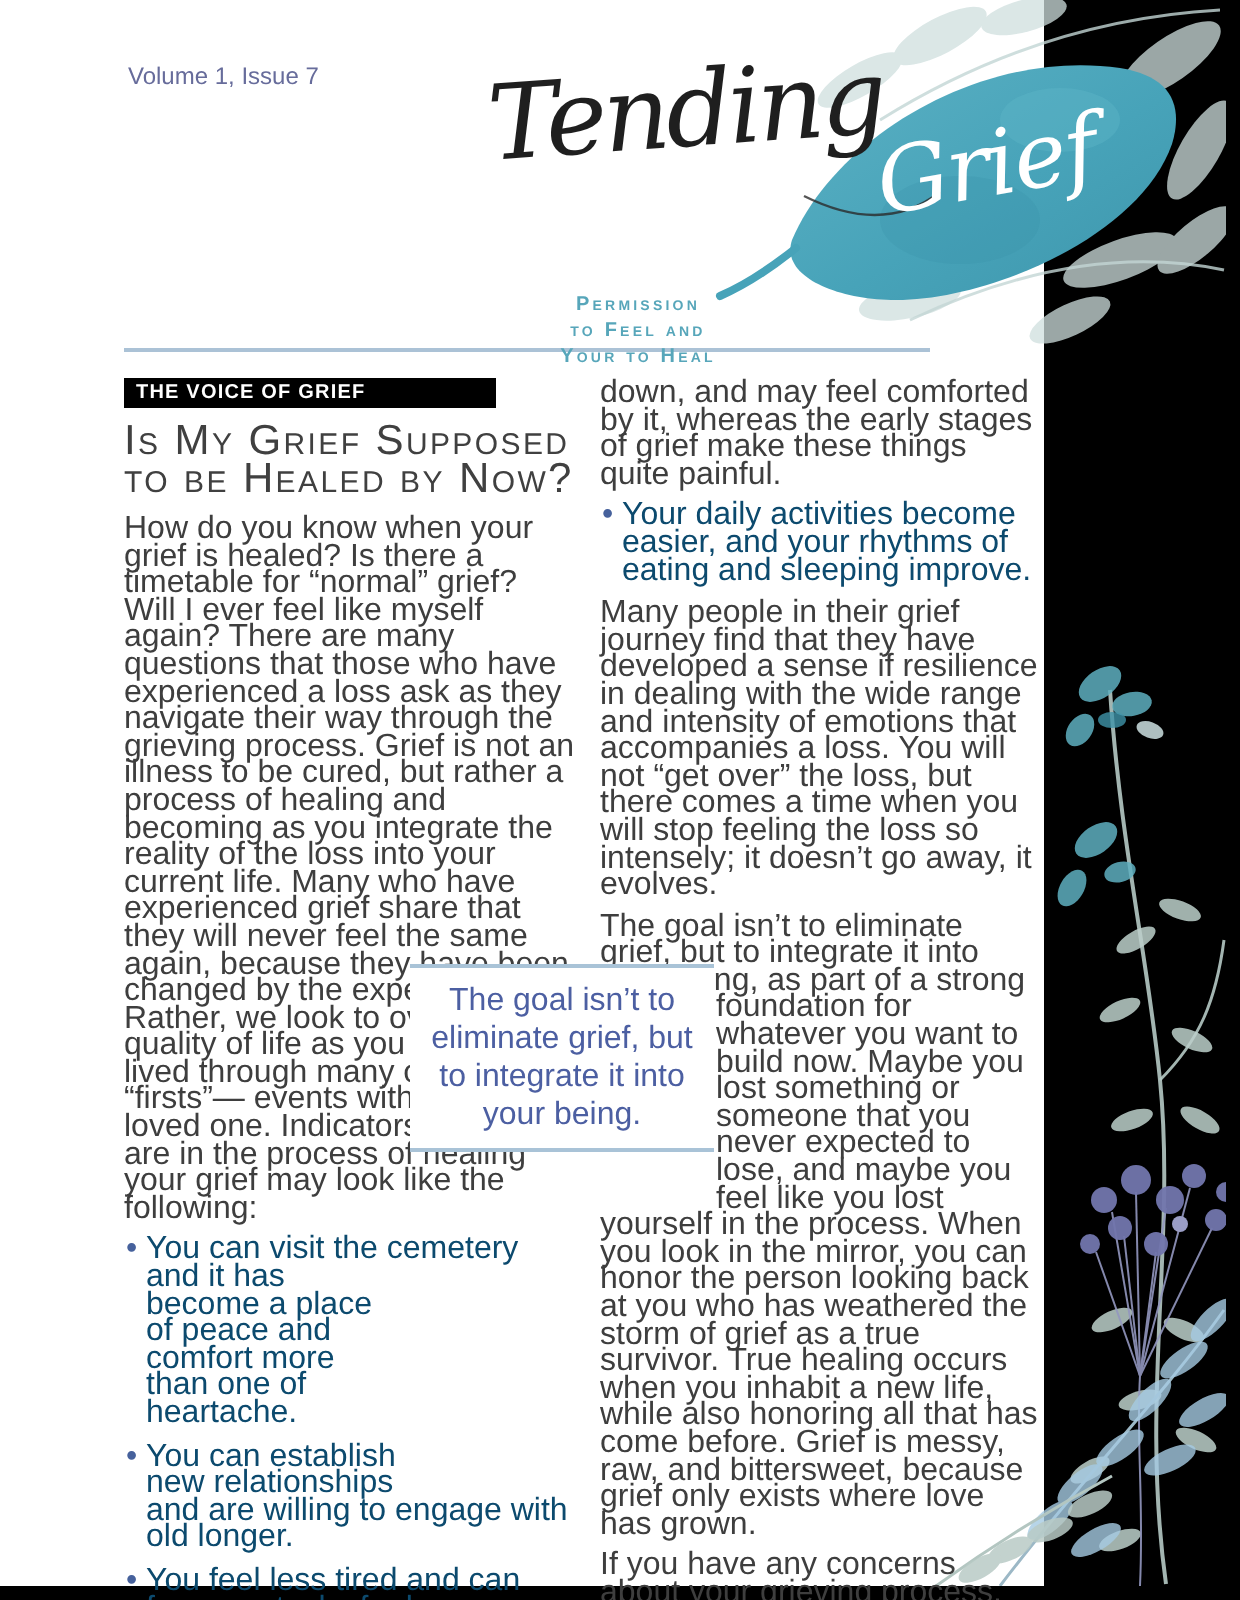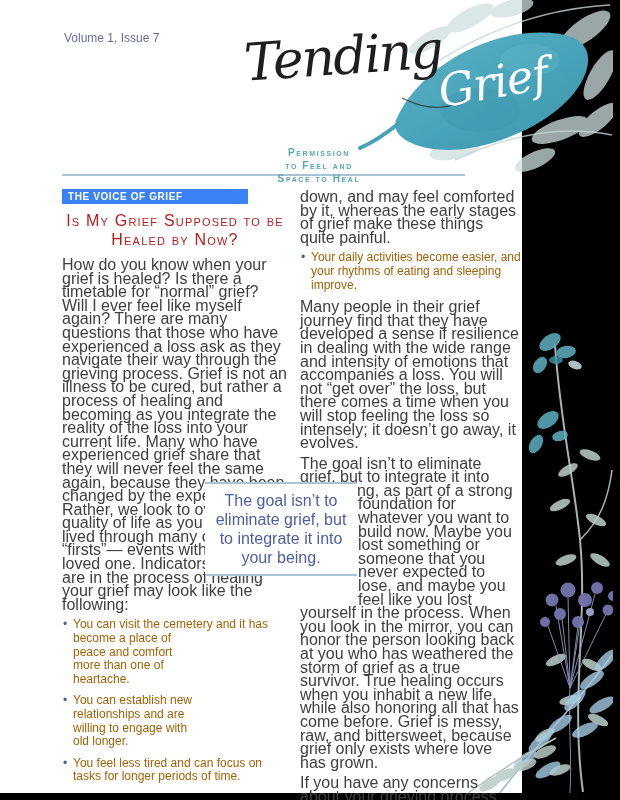--- a/index.html
+++ b/index.html
@@ -12,27 +12,27 @@
         transform:rotate(-4deg);}
   .script-grief{left:438px;top:56px;font-size:45px;color:#ffffff;letter-spacing:-1px;
         transform:rotate(-10deg);}
   .tagline{position:absolute;left:260px;top:105px;width:118px;text-align:center;z-index:2;
         color:#57a6ba;font-size:10px;line-height:13px;font-variant:small-caps;
         letter-spacing:1.6px;font-weight:600;margin-top:41px;}
   .divider{position:absolute;left:62px;top:174px;width:403px;height:2px;background:#abc2d6;z-index:1;}
   .col{position:absolute;z-index:2;}
   .col-left{left:62px;top:189px;width:226px;}
   .col-right{left:300px;top:190px;width:221px;}
-  .kicker{box-sizing:border-box;width:186px;background:#3b82f6;color:#ffffff;
+  .kicker{box-sizing:border-box;width:186px;background:#000000;color:#ffffff;
         font-size:10px;font-weight:bold;letter-spacing:0.6px;padding:2px 4px 2px 6px;
         margin-bottom:7px;}
-  .title{margin:0 0 9px 0;font-size:16px;line-height:19px;font-weight:400;
-        color:#b91c1c;font-variant:small-caps;letter-spacing:1.2px;text-align:center;}
+  .title{margin:0 0 9px 0;font-size:21px;line-height:19px;font-weight:400;
+        color:#404040;font-variant:small-caps;letter-spacing:1.2px;}
   .body{font-size:16px;line-height:13.6px;color:#3e3e3e;margin:0 0 7px 0;}
-  .bullet{font-size:12px;line-height:13.6px;color:#a16207;margin:0 0 8px 0;
+  .bullet{font-size:16px;line-height:13.6px;color:#0c4a6e;margin:0 0 8px 0;
         padding-left:11px;position:relative;}
   .bullet::before{content:"\2022";position:absolute;left:1px;top:0;color:#46619c;}
   .spacer-left{float:right;width:86px;height:118px;shape-outside:inset(16px 0 0 0);}
   .spacer-right{float:left;width:58px;height:138px;shape-outside:inset(44px 0 0 0);}
   .pullquote{position:absolute;left:205px;top:482px;width:148px;z-index:3;background:#ffffff;
         text-align:center;font-size:16px;line-height:19px;color:#4c5fa2;
         border-top:2px solid #a9c3d7;border-bottom:2px solid #a9c3d7;padding:7px 2px;}
 </style>
 </head>
 <body>
@@ -149,21 +149,21 @@
   </svg>
 
   <div class="issue">Volume 1, Issue 7</div>
 
   <div>
     <div class="script script-tending">Tending</div>
     <div class="script script-grief">Grief</div>
     <div class="tagline">
       <div>Permission</div>
       <div>to Feel and</div>
-      <div>Space to Heal</div>
+      <div>Your to Heal</div>
     </div>
   </div>
 
   <div class="divider"></div>
 
   <div class="col col-left">
     <div class="kicker">THE VOICE OF GRIEF</div>
     <h1 class="title">Is My Grief Supposed to be Healed by Now?</h1>
     <p class="body">How do you know when your grief is healed? Is there a timetable for “normal” grief? Will I ever feel like myself again? There are many questions that those who have experienced a loss ask as they navigate their way through the grieving process. Grief is not an illness to be cured, but rather a process of healing and becoming as you integrate the reality of the loss into your current life. Many who have experienced grief share that they will never feel the same again, because they have been changed by the experience. Rather, we look to overall quality of life as you have now lived through many of the “firsts”— events without your loved one. Indicators that you are in the process of healing your grief may look like the following:</p>
     <div>

